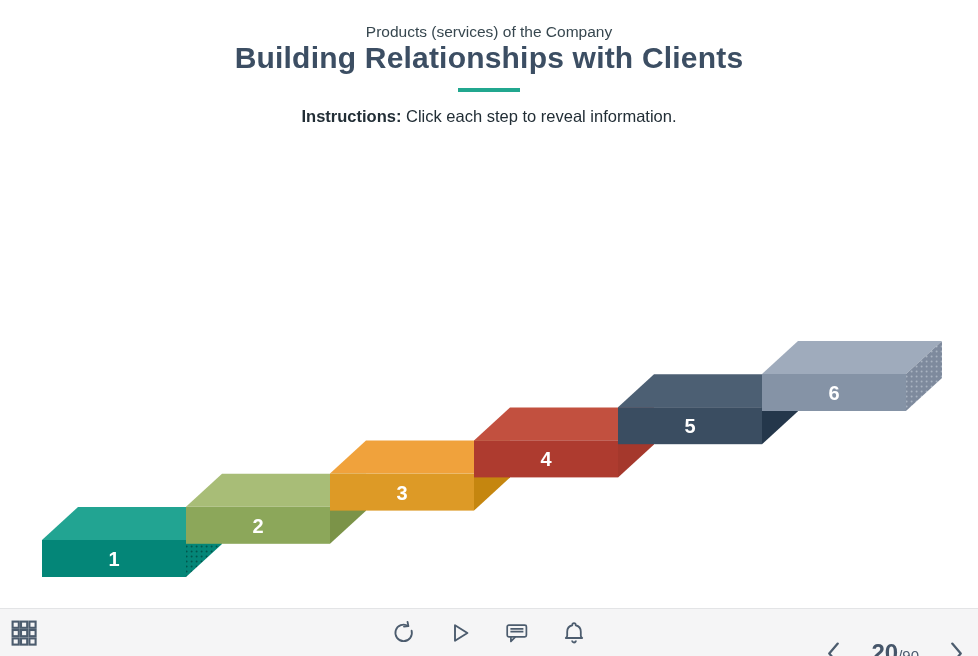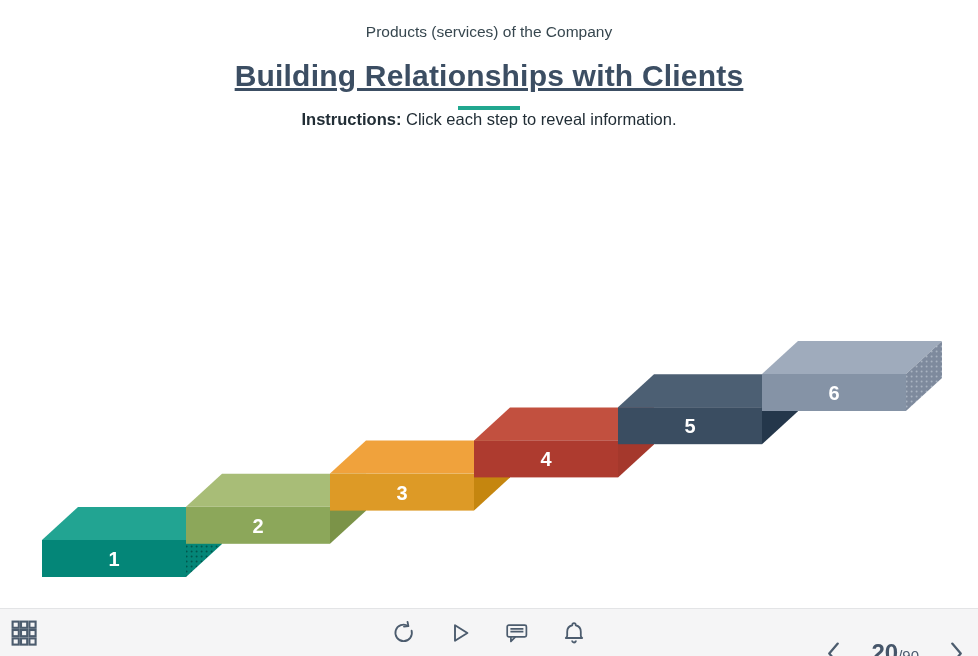--- a/index.html
+++ b/index.html
@@ -3,23 +3,23 @@
 <meta charset="utf-8">
 <style>
   html,body{margin:0;padding:0;background:#ffffff;}
   body{font-family:"Liberation Sans",sans-serif;}
   .stage{position:relative;width:978px;height:656px;background:#f9a8d4;overflow:hidden;}
 
   
   .slide{position:relative;width:978px;height:608px;background:#ffffff;}
   .slide-header{position:absolute;top:0;left:0;right:0;text-align:center;}
   .subtitle{margin-top:23px;font-size:15.5px;color:#37474F;}
-  .title{margin-top:18px;font-size:30px;font-weight:bold;color:#3C4E63;letter-spacing:.2px;text-decoration:underline;}
+  .title{margin-top:0;font-size:30px;font-weight:bold;color:#3C4E63;letter-spacing:.2px;}
   .title-underline{width:62px;height:4px;margin:13px auto 0;}
-  .instructions{font-size:16.5px;color:#222E36;}
+  .instructions{margin-top:15px;font-size:16.5px;color:#222E36;}
   .instructions .bold{font-weight:bold;}
   svg.steps{position:absolute;left:0;top:0;display:block;}
   svg.steps text{font-family:"Liberation Sans",sans-serif;font-weight:bold;}
   svg.steps g[data-interactable="true"]{cursor:pointer;}
 
   
   .toolbar{position:absolute;left:0;right:0;bottom:0;height:47px;background:#F5F5F6;
            border-top:1px solid #E3E4E6;display:flex;align-items:center;}
   .tb-left{position:absolute;left:11px;top:50%;transform:translateY(-50%);display:flex;}
   .tb-center{margin:0 auto;display:flex;align-items:center;gap:31px;}

